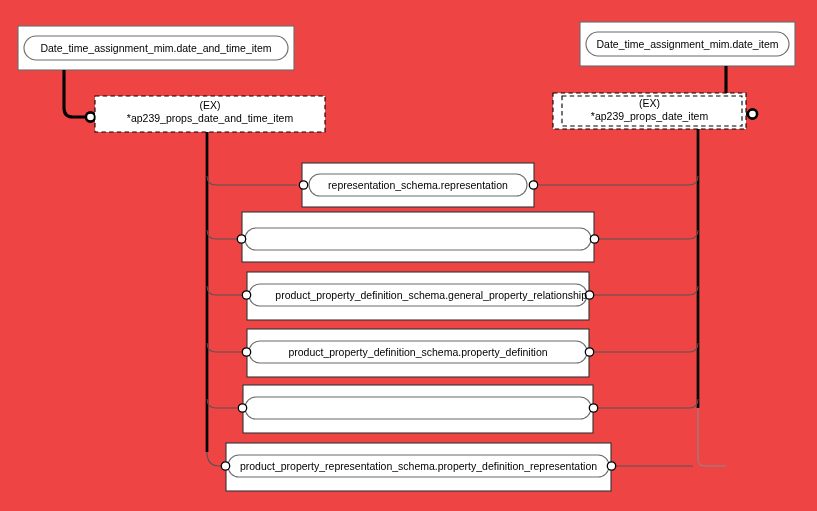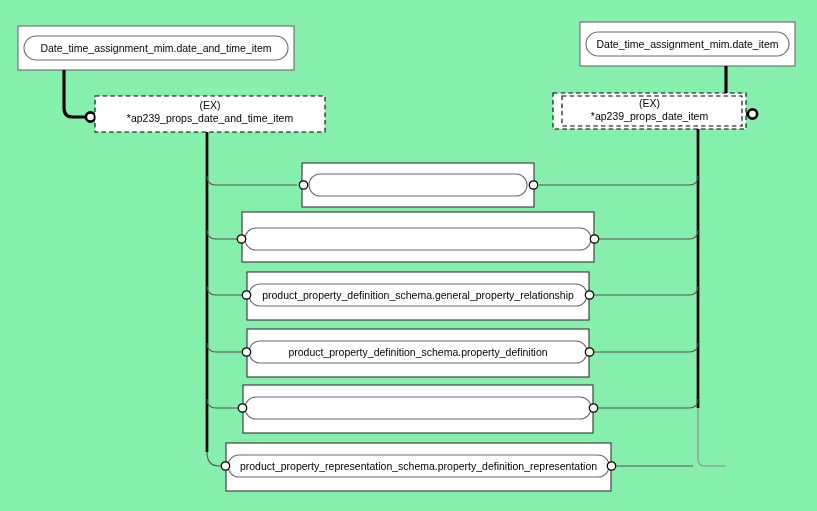--- a/index.html
+++ b/index.html
@@ -5,21 +5,21 @@
 <style>
   html, body {
     margin: 0;
     padding: 0;
     background: #ffffff;
   }
   #canvas {
     position: relative;
     width: 817px;
     height: 511px;
-    background: #86efac;
+    background: #ef4444;
     font-family: "Liberation Sans", sans-serif;
     overflow: hidden;
   }
   svg.layer {
     position: absolute;
     left: 0;
     top: 0;
     width: 817px;
     height: 511px;
     overflow: visible;
@@ -148,22 +148,23 @@
   <div class="ex-label" style="left:95px; top:99px; width:230px;">
     <div>(EX)</div>
     <div>*ap239_props_date_and_time_item</div>
   </div>
 
   <div class="ex-label" style="left:553px; top:97px; width:193px;">
     <div>(EX)</div>
     <div>*ap239_props_date_item</div>
   </div>
 
+  <div class="node-label" style="left:309px; top:179px; width:218px;">representation_schema.representation</div>
 
 
-  <div class="node-label" style="left:249px; top:289px; width:338px;">product_property_definition_schema.general_property_relationship</div>
+  <div class="node-label" style="left:249px; top:289px; width:338px;text-align:right;">product_property_definition_schema.general_property_relationship</div>
 
   <div class="node-label" style="left:249px; top:346px; width:338px;">product_property_definition_schema.property_definition</div>
 
 
   <div class="node-label" style="left:228px; top:460px; width:381px;">product_property_representation_schema.property_definition_representation</div>
 
 </div>
 
 </body></html>

